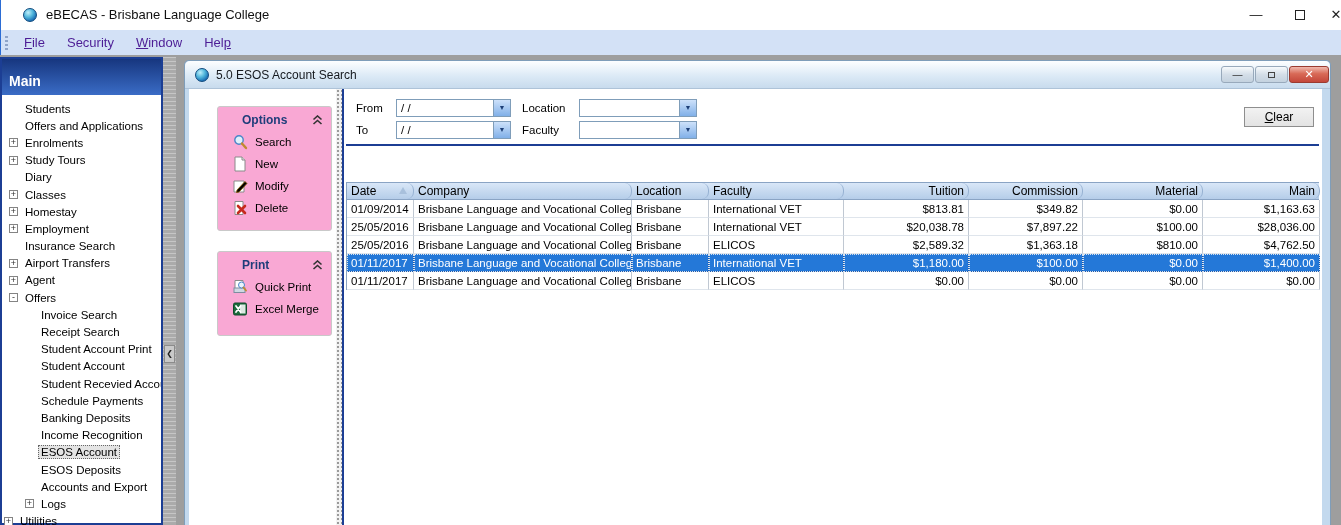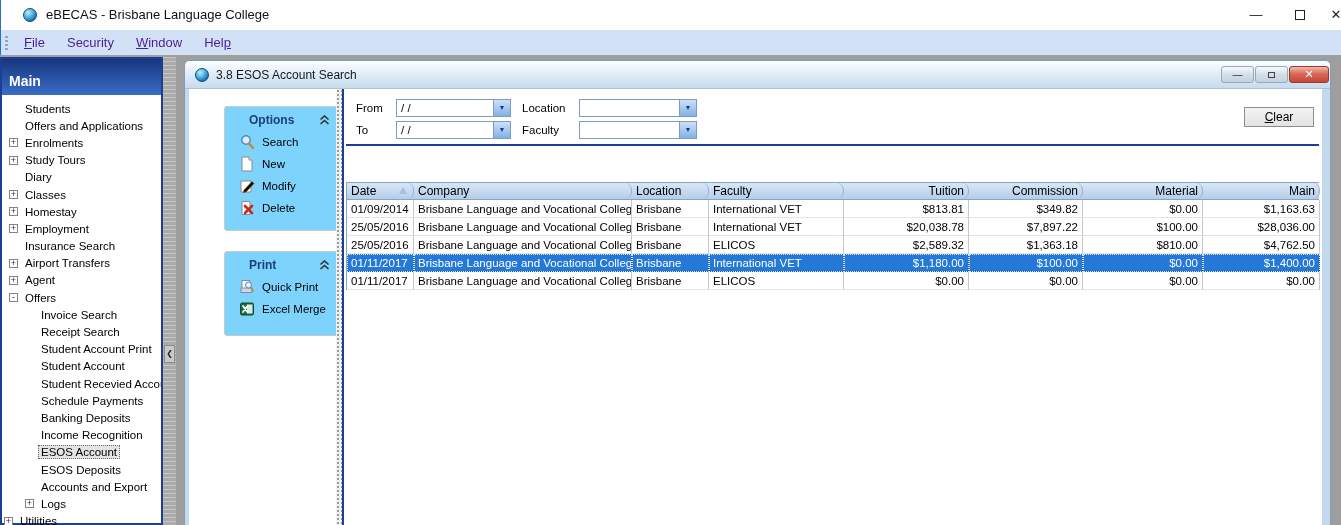--- a/index.html
+++ b/index.html
@@ -57,21 +57,21 @@
   .cw-title{left:31px;top:7px;font-size:12px;color:#15191e;}
   .cwbtn{top:5px;width:33px;height:17px;border:1px solid #98a9bb;border-radius:3px;background:linear-gradient(180deg,#f7fafc,#d4dee8 50%,#c4d2df);text-align:center;line-height:15px;font-size:10px;color:#333;}
   .cw-min{left:1036px;}
   .cw-restore{left:1070px;}
   .cw-restore .sq{display:inline-block;width:7px;height:6px;border:1px solid #444;margin-top:5px;}
   .cw-close{left:1104px;width:40px;background:linear-gradient(180deg,#f0b9ae,#d86a57 45%,#c4473a);border:1px solid #9b3b30;color:#fff;font-weight:bold;font-size:11px;}
 
   .cw-content{left:4px;top:28px;width:1133px;height:437px;background:#fff;}
 
   
-  .panel{left:35px;width:115px;background:#7dd3fc;border:1px solid #c9c9c9;border-radius:3px;}
+  .panel{left:28px;width:115px;background:#f9a8d4;border:1px solid #c9c9c9;border-radius:3px;}
   .panel-options{top:17px;height:125px;}
   .panel-print{top:162px;height:85px;}
   .panel-header{display:flex;justify-content:space-between;align-items:center;padding:6px 8px 4px 24px;font-weight:bold;font-size:12px;color:#1f3d7a;}
   .chev{width:11px;height:10px;}
   .pitem{display:flex;align-items:center;gap:7px;padding:3px 6px 3px 14px;cursor:default;}
   .pitem .pic{width:16px;height:16px;flex:0 0 16px;}
   .splitter{left:147px;top:0;width:8px;height:437px;background:#f2f2f2;
     background-image:radial-gradient(#9a9a9a 1px,transparent 1px);background-size:4px 4px;border-right:2px solid var(--navy,#1c3e94);}
 
   
@@ -204,21 +204,21 @@
         <span class="tlabel">Utilities</span>
       </div>
   </div>
 </div>
 <div class="abs collapse-strip"></div>
 <div class="abs collapse-btn">❮</div>
 
 <div class="abs child-window">
   <div class="abs cw-titlebar">
     <span class="abs cw-icon"></span>
-    <span class="abs cw-title">3.8 ESOS Account Search</span>
+    <span class="abs cw-title">5.0 ESOS Account Search</span>
     <span class="abs cwbtn cw-min">—</span>
     <span class="abs cwbtn cw-restore"><span class="sq"></span></span>
     <span class="abs cwbtn cw-close">✕</span>
   </div>
 
   <div class="abs cw-content">
 
     <div class="abs panel panel-options">
       <div class="panel-header">
         <span>Options</span>

